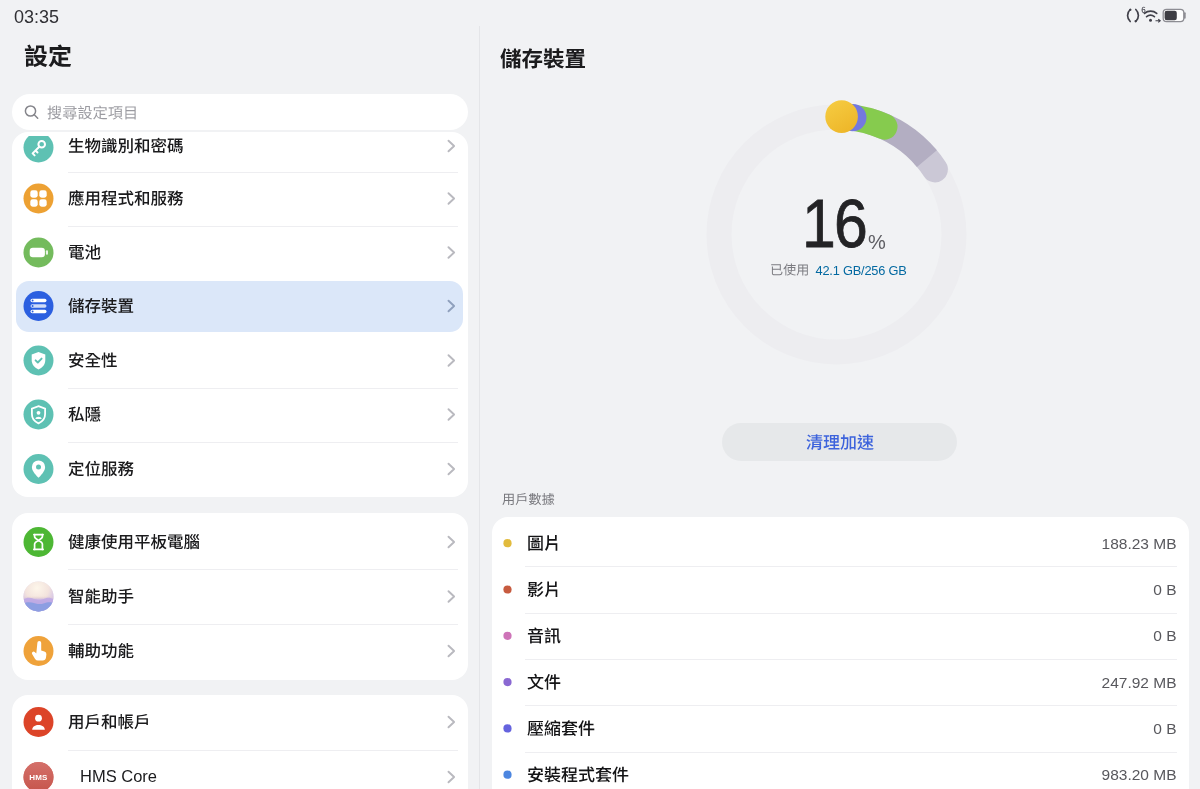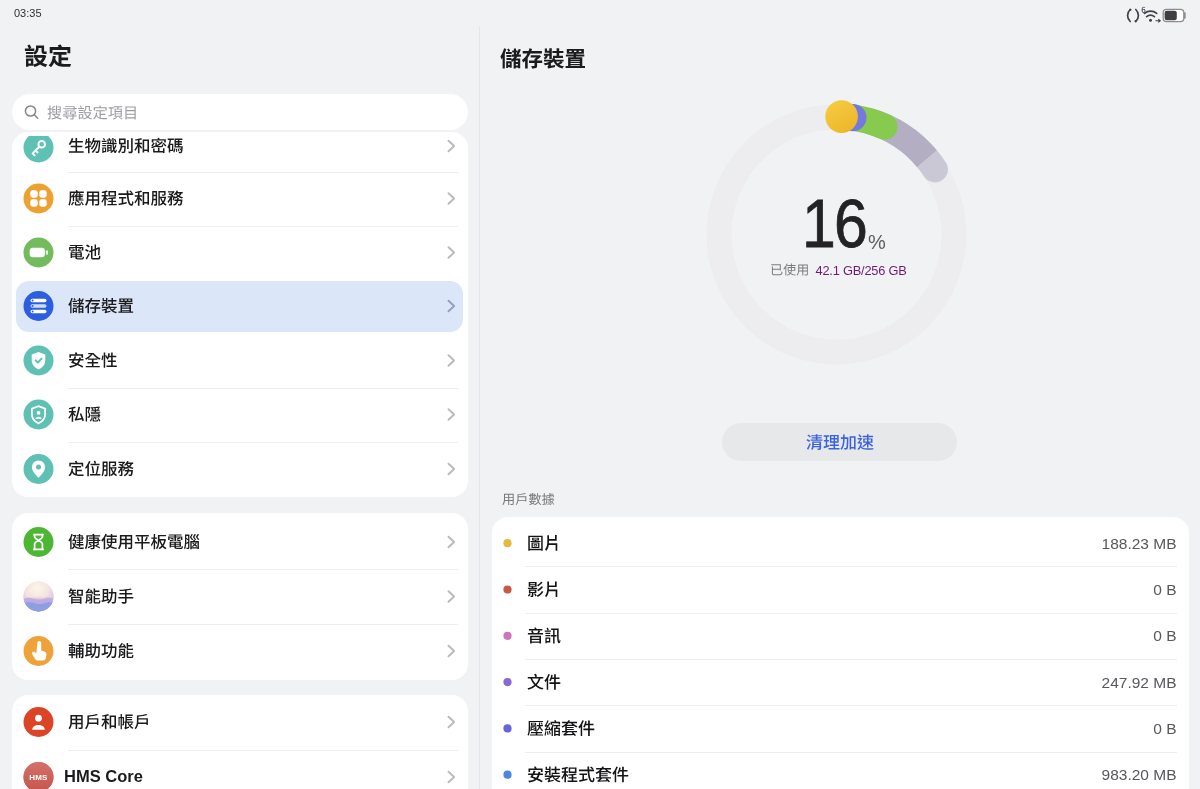--- a/index.html
+++ b/index.html
@@ -28,24 +28,24 @@
 <div class="sep" style="left:68px;top:624px;width:390px"></div>
 <div class="sep" style="left:68px;top:749.5px;width:390px"></div>
 <div style="position:absolute;left:479px;top:26px;width:1px;height:763px;background:#e4e5e8"></div>
 <div style="position:absolute;left:722px;top:423px;width:235px;height:38px;border-radius:19px;background:#e6e8ea"></div>
 <div class="card" style="left:492px;top:517px;width:697px;height:290px"></div>
 <div class="sep" style="left:525px;top:566.3px;width:652px"></div>
 <div class="sep" style="left:525px;top:612.6px;width:652px"></div>
 <div class="sep" style="left:525px;top:658.9px;width:652px"></div>
 <div class="sep" style="left:525px;top:705.2px;width:652px"></div>
 <div class="sep" style="left:525px;top:751.5px;width:652px"></div>
-<div class="t" style="left:14px;top:7px;font-size:11px;color:#303034">03:35</div>
-<div class="t" style="left:64px;top:767px;font-size:16.5px;color:#1b1b1d;font-weight:700">HMS Core</div>
+<div class="t" style="left:14px;top:7px;font-size:18px;color:#303034">03:35</div>
+<div class="t" style="left:80px;top:767px;font-size:16.5px;color:#1b1b1d;font-weight:400">HMS Core</div>
 <div class="t big">16</div>
-<div class="t" style="left:815.5px;top:262.7px;font-size:12.8px;letter-spacing:-0.2px;color:#701a75">42.1 GB/256 GB</div>
+<div class="t" style="left:815.5px;top:262.7px;font-size:12.8px;letter-spacing:-0.2px;color:#0369a1">42.1 GB/256 GB</div>
 <div class="t" style="left:868px;top:231px;font-size:20px;color:#5d5d62">%</div>
 <div class="t val" style="top:534.6px">188.23 MB</div>
 <div class="t val" style="top:580.9px">0 B</div>
 <div class="t val" style="top:627.2px">0 B</div>
 <div class="t val" style="top:673.5px">247.92 MB</div>
 <div class="t val" style="top:719.8px">0 B</div>
 <div class="t val" style="top:766.1px">983.20 MB</div>
 <svg class="ov" width="1200" height="789" viewBox="0 0 1200 789">
 <defs>
       <clipPath id="rowclip">

